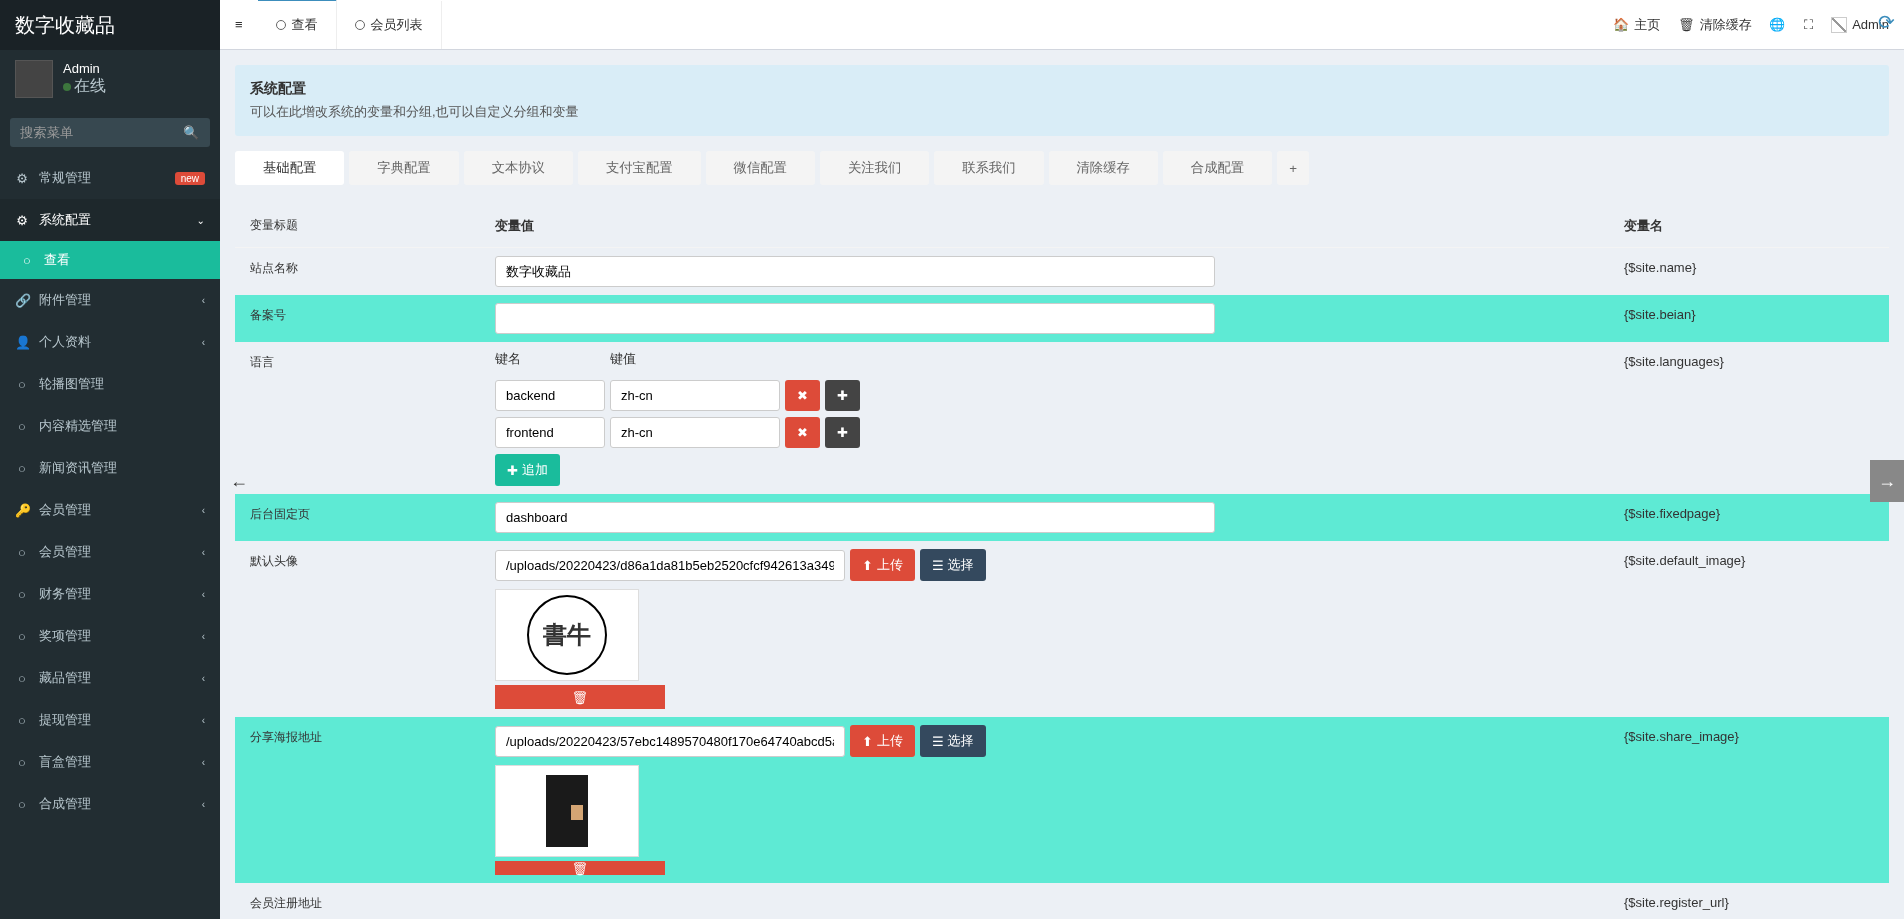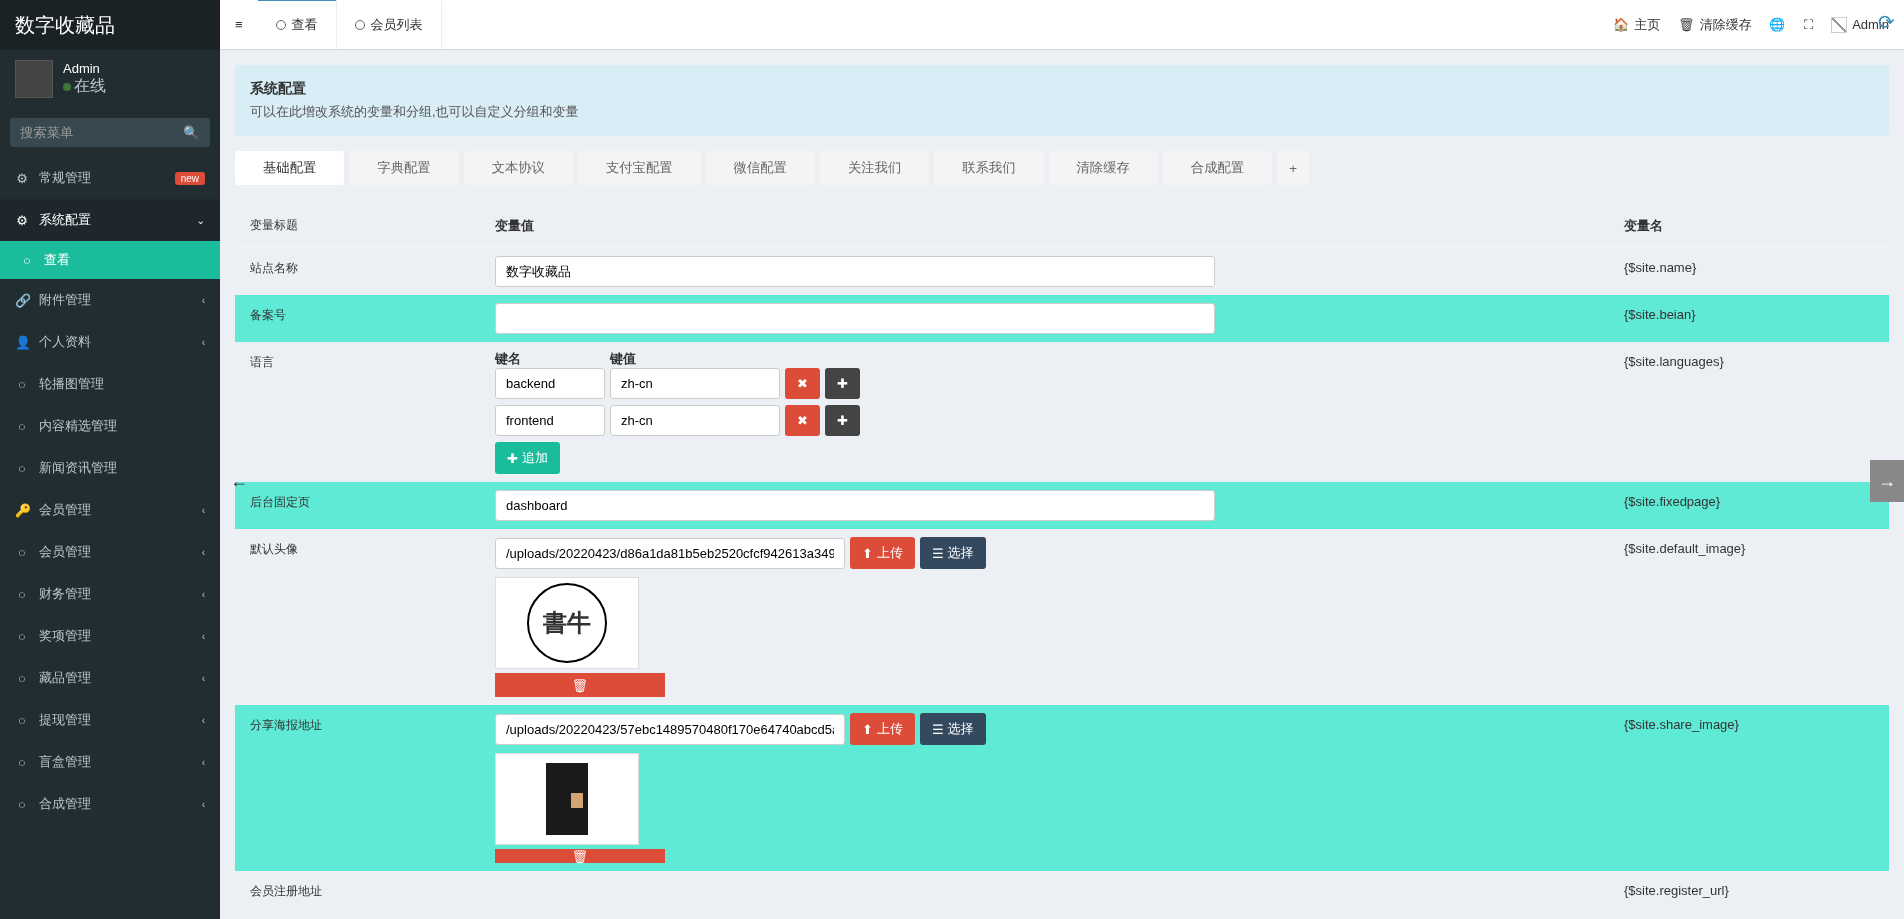--- a/index.html
+++ b/index.html
@@ -246,21 +246,21 @@
 
         <div class="form-row striped">
           <div class="col-label">备案号</div>
           <div class="col-value"><input class="input-full" value="" style=""></div>
           <div class="col-var">{$site.beian}</div>
         </div>
 
         <div class="form-row">
           <div class="col-label">语言</div>
           <div class="col-value">
-            <div class="kv-row" style="font-weight:bold; margin-bottom:0;">
+            <div class="kv-row" style="font-weight:normal; margin-bottom:12px;">
               <div class="kv-input-key">键名</div>
               <div class="kv-input-val">键值</div>
             </div>
             <div class="kv-row">
               <input class="input-sm kv-input-key" value="backend" style="">
               <input class="input-sm kv-input-val" value="zh-cn" style="">
               <button class="btn btn-danger">✖</button>
               <button class="btn btn-dark">✚</button>
             </div>
             <div class="kv-row">

